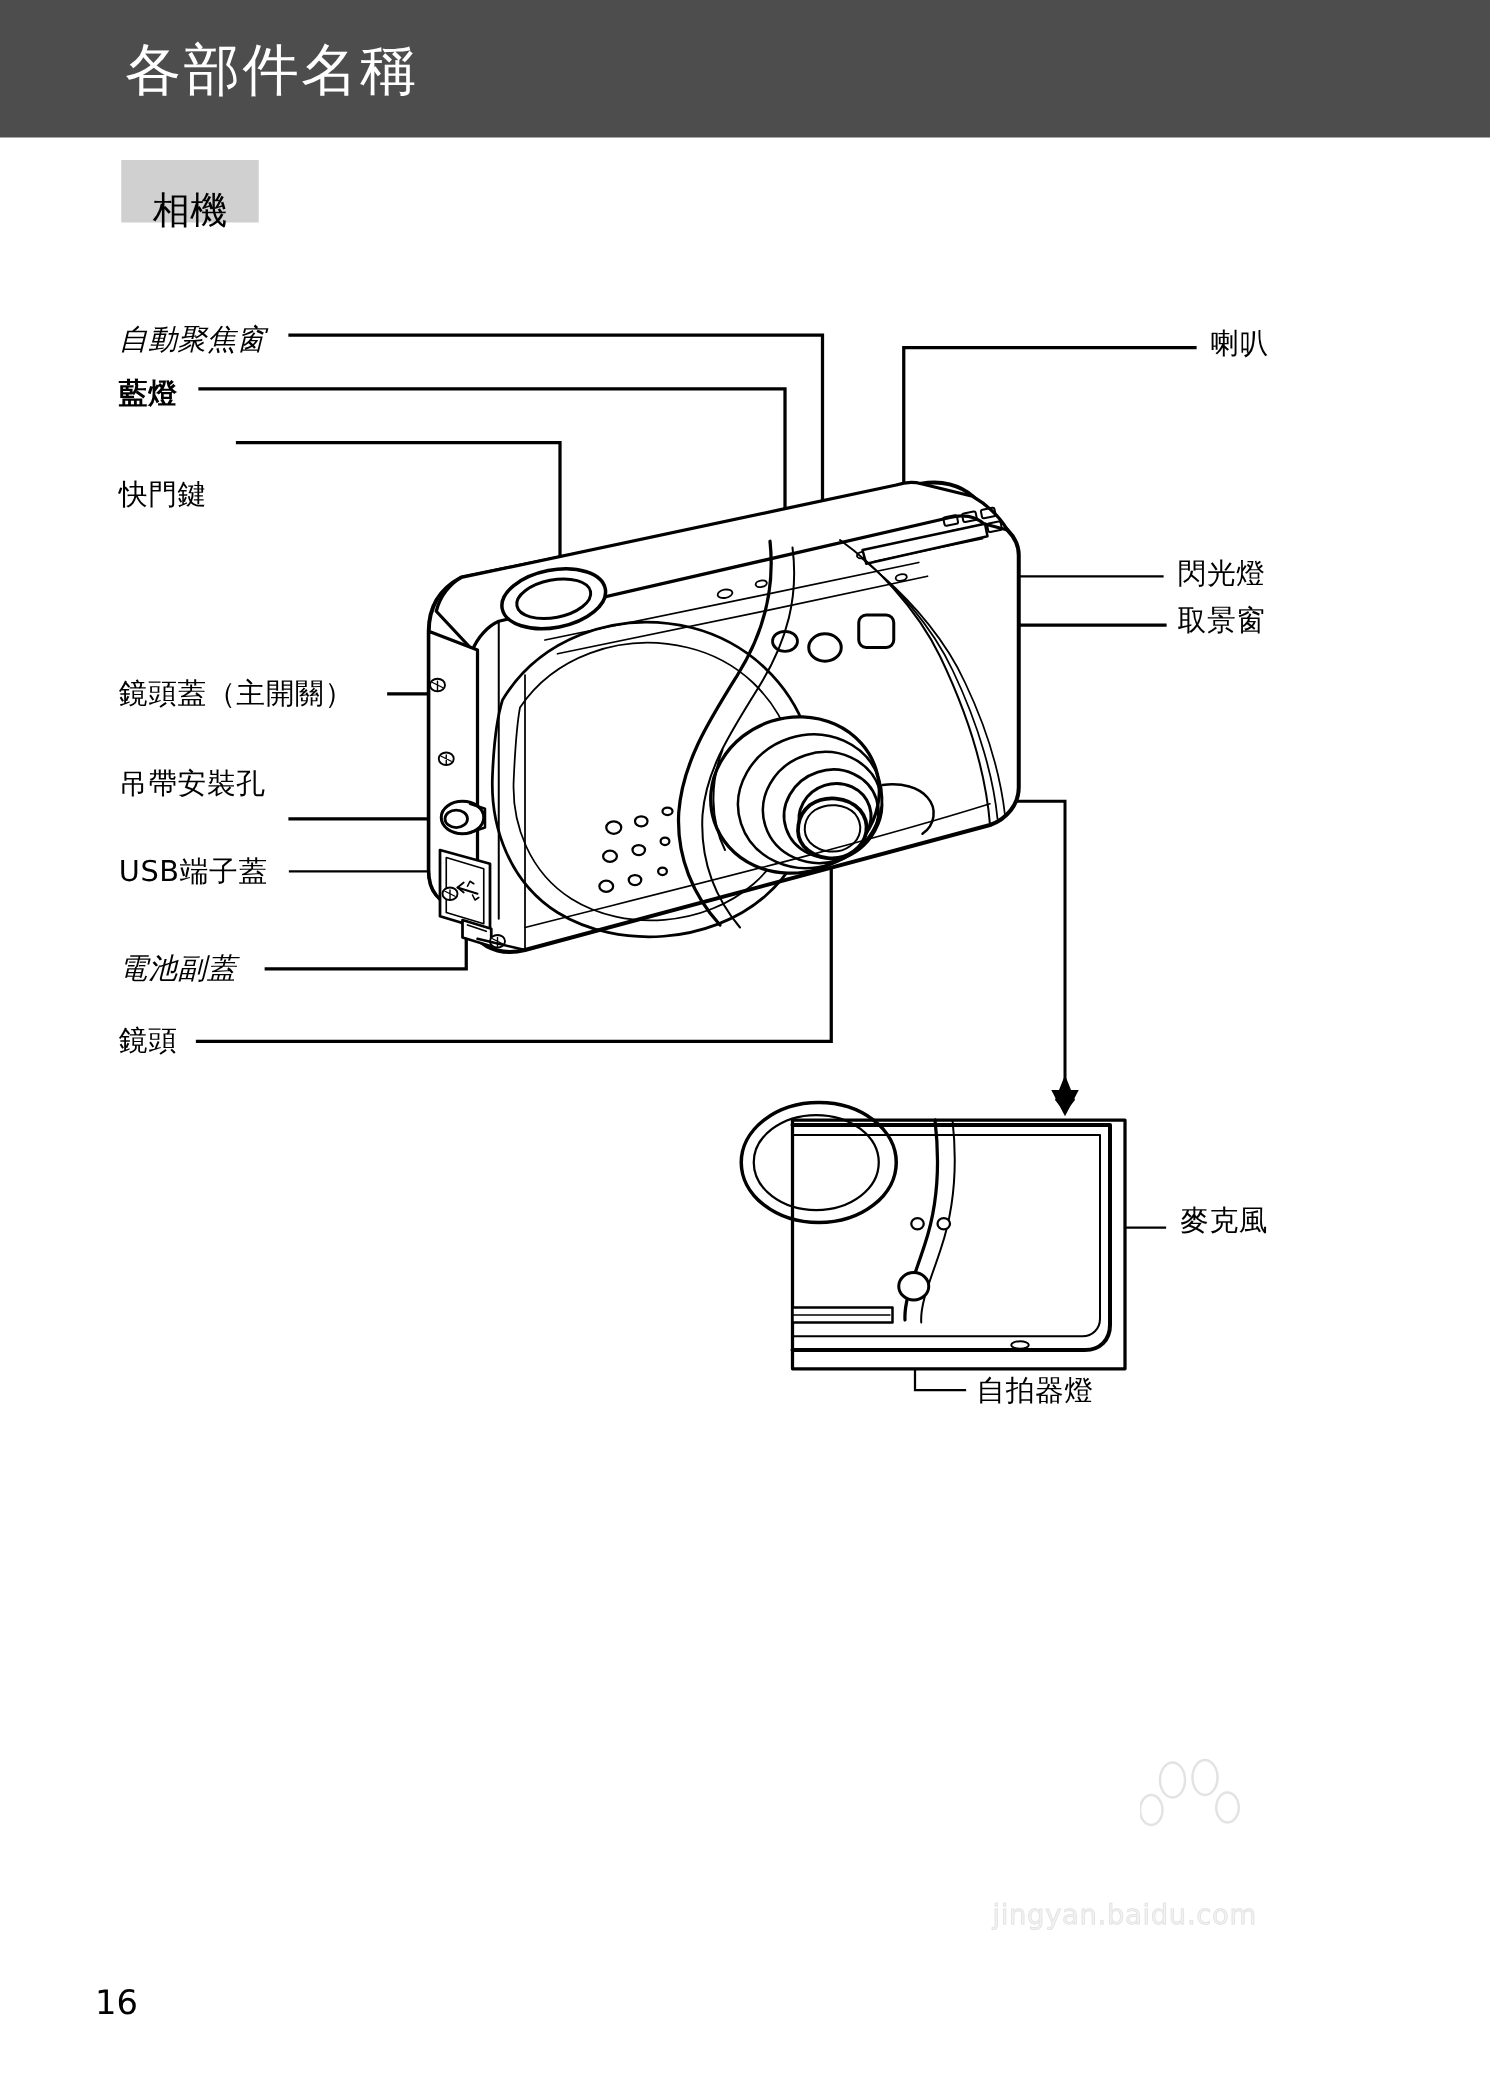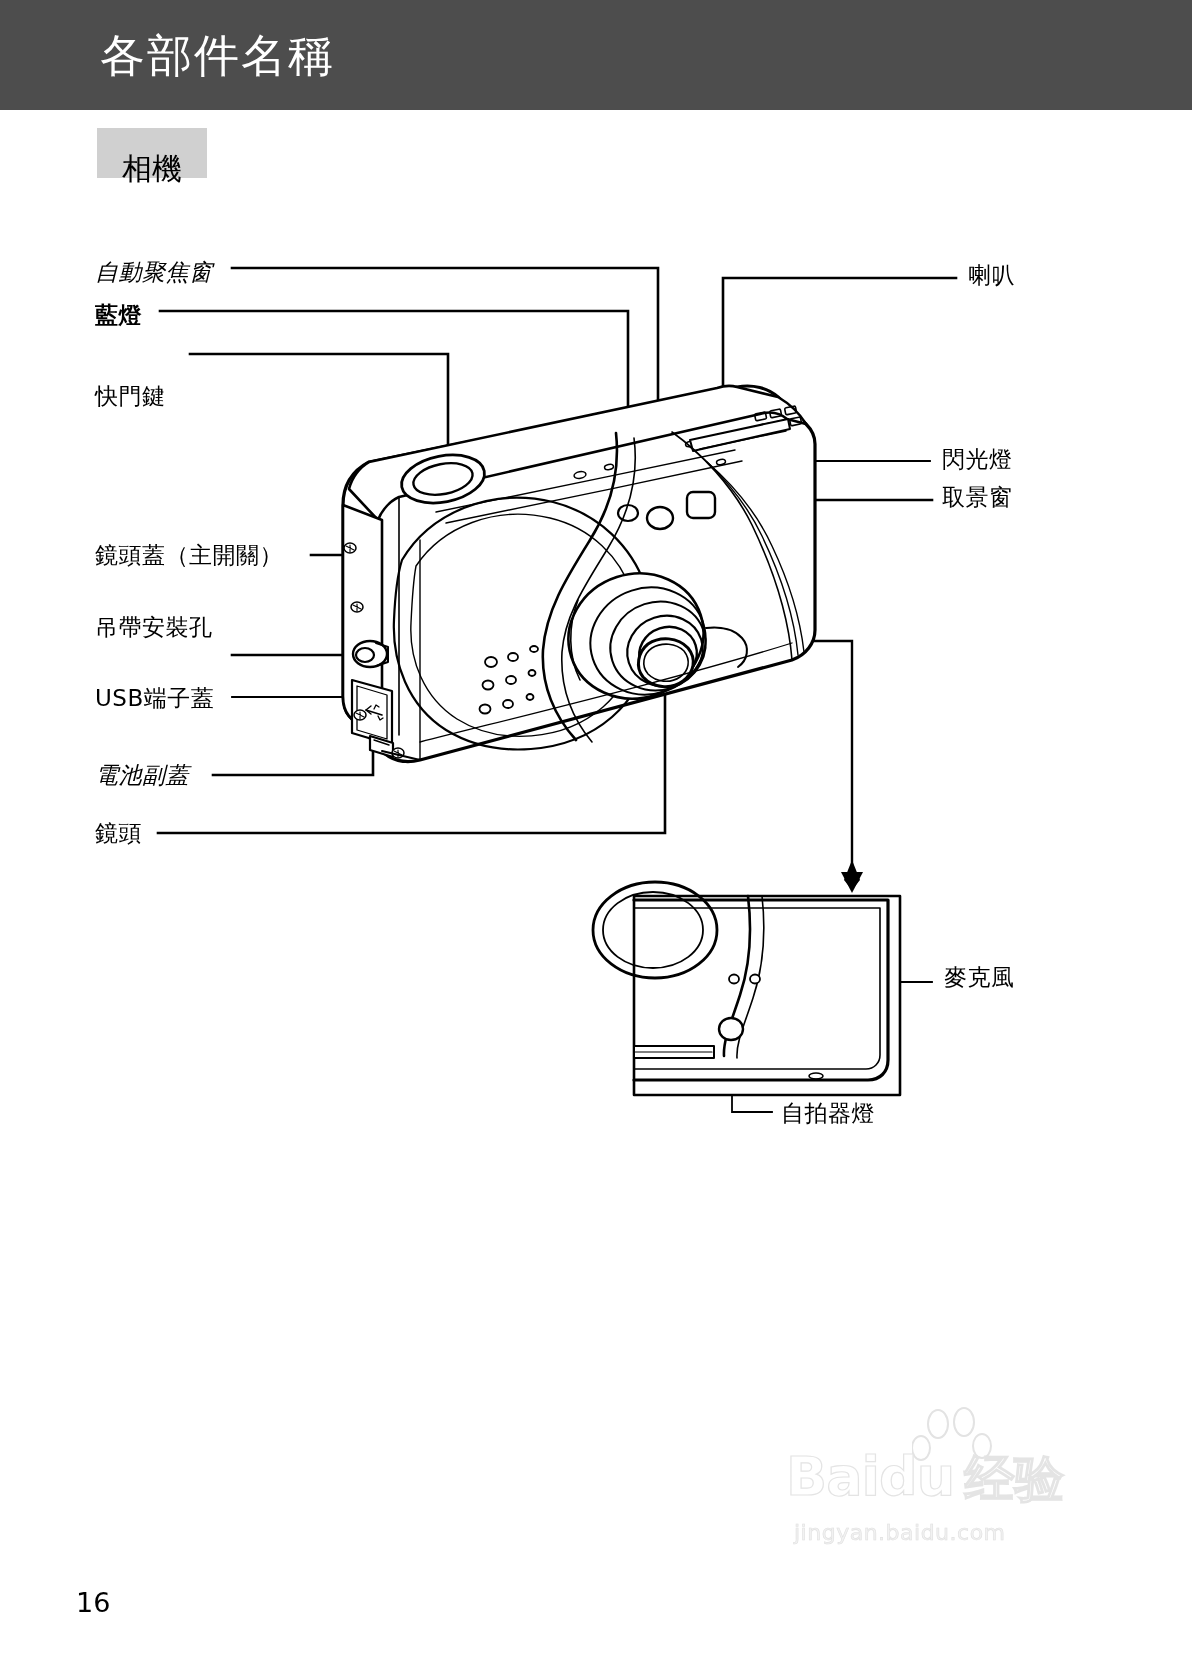--- a/index.html
+++ b/index.html
@@ -357,18 +357,14 @@
 
 <div class="watermark">
   <svg class="wm-paw" viewBox="0 0 86 74" xmlns="http://www.w3.org/2000/svg">
     <g fill="#ffffff" stroke="#e3e3e3" stroke-width="2">
       <ellipse cx="26" cy="20" rx="10" ry="14"></ellipse>
       <ellipse cx="52" cy="18" rx="10" ry="14"></ellipse>
       <ellipse cx="9" cy="44" rx="9" ry="12"></ellipse>
       <ellipse cx="70" cy="42" rx="9" ry="12"></ellipse>
     </g>
   </svg>
-  <div class="wm-logo-row">
-    <span class="wm-text">Baidu</span>
-    <span class="wm-cn">经验</span>
-  </div>
   <div class="wm-url">jingyan.baidu.com</div>
 </div>
 
 </body></html>

